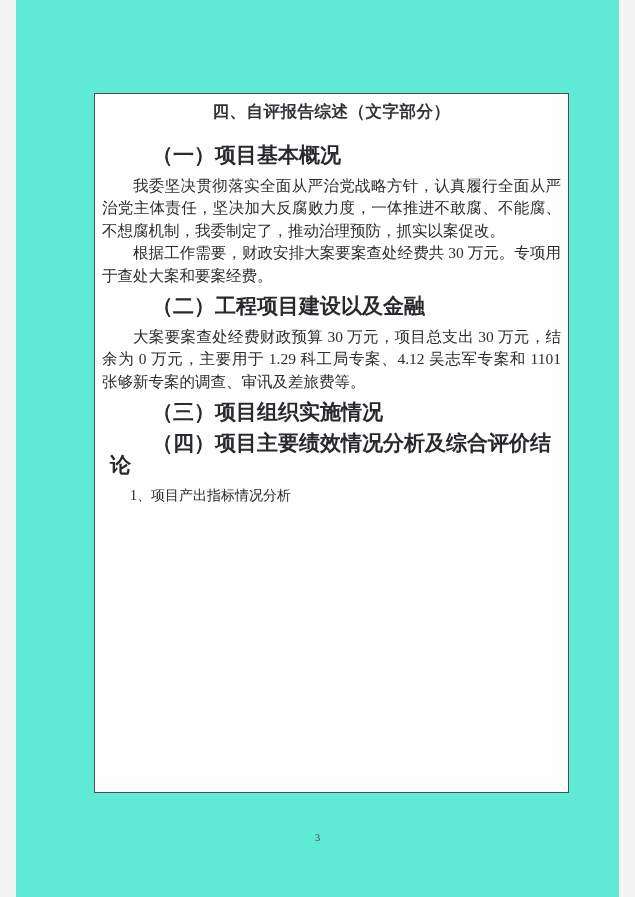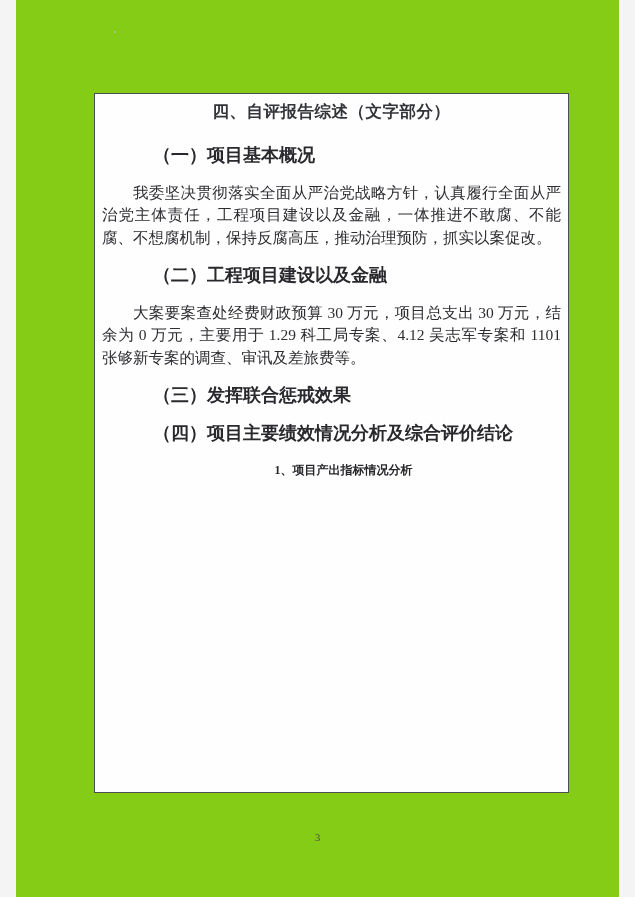--- a/index.html
+++ b/index.html
@@ -5,21 +5,21 @@
   html, body {
     margin: 0;
     padding: 0;
     background: #f4f4f4;
   }
   .page {
     position: relative;
     width: 603px;
     height: 897px;
     margin: 0 auto;
-    background: #84cc16;
+    background: #5eead4;
     overflow: hidden;
     font-family: "Liberation Serif", serif;
   }
   .report-box {
     position: absolute;
     left: 78px;
     top: 93px;
     width: 475px;
     height: 700px;
     box-sizing: border-box;
@@ -34,42 +34,41 @@
     margin: 0 0 22px 0;
     text-align: center;
     font-family: "Liberation Sans", sans-serif;
     font-size: 16.5px;
     font-weight: 700;
     color: #33343a;
     letter-spacing: 0.5px;
     line-height: 22px;
   }
   .section-heading {
-    margin: 15px;
-    font-size: 18px;
+    margin: 8px;
+    font-size: 21px;
     font-weight: 700;
     text-indent: 2em;
     line-height: 22.5px;
     color: #28282d;
   }
   .body-paragraph {
     margin: 0;
     text-indent: 2em;
     text-align: justify;
     line-height: 22.5px;
     color: #2c2c31;
   }
   .sub-heading {
     margin: 0;
-    font-size: 12px;
-    font-weight: 700;
+    font-size: 14px;
+    font-weight: 400;
     text-indent: 2em;
     line-height: 22.5px;
     color: #28282d;
-    text-align: center;
   }
   .page-number {
     position: absolute;
     left: 0;
     right: 0;
     top: 832px;
     text-align: center;
     font-size: 10.5px;
     color: #4a4a4f;
     font-family: "Liberation Serif", serif;
@@ -89,26 +88,27 @@
 
 <div class="page">
 
   <span class="scan-speck"></span>
 
   <div class="report-box">
 
     <h1 class="report-title">四、自评报告综述（文字部分）</h1>
 
     <h2 class="section-heading">（一）项目基本概况</h2>
-    <p class="body-paragraph">我委坚决贯彻落实全面从严治党战略方针，认真履行全面从严治党主体责任，工程项目建设以及金融，一体推进不敢腐、不能腐、不想腐机制，保持反腐高压，推动治理预防，抓实以案促改。</p>
+    <p class="body-paragraph">我委坚决贯彻落实全面从严治党战略方针，认真履行全面从严治党主体责任，坚决加大反腐败力度，一体推进不敢腐、不能腐、不想腐机制，我委制定了，推动治理预防，抓实以案促改。</p>
+    <p class="body-paragraph">根据工作需要，财政安排大案要案查处经费共 30 万元。专项用于查处大案和要案经费。</p>
 
     <h2 class="section-heading">（二）工程项目建设以及金融</h2>
     <p class="body-paragraph">大案要案查处经费财政预算 30 万元，项目总支出 30 万元，结余为 0 万元，主要用于 1.29 科工局专案、4.12 吴志军专案和 1101 张够新专案的调查、审讯及差旅费等。</p>
 
-    <h2 class="section-heading">（三）发挥联合惩戒效果</h2>
+    <h2 class="section-heading">（三）项目组织实施情况</h2>
 
     <h2 class="section-heading">（四）项目主要绩效情况分析及综合评价结论</h2>
 
     <h3 class="sub-heading">1、项目产出指标情况分析</h3>
 
   </div>
 
   <div class="page-number">3</div>
 
 </div>

